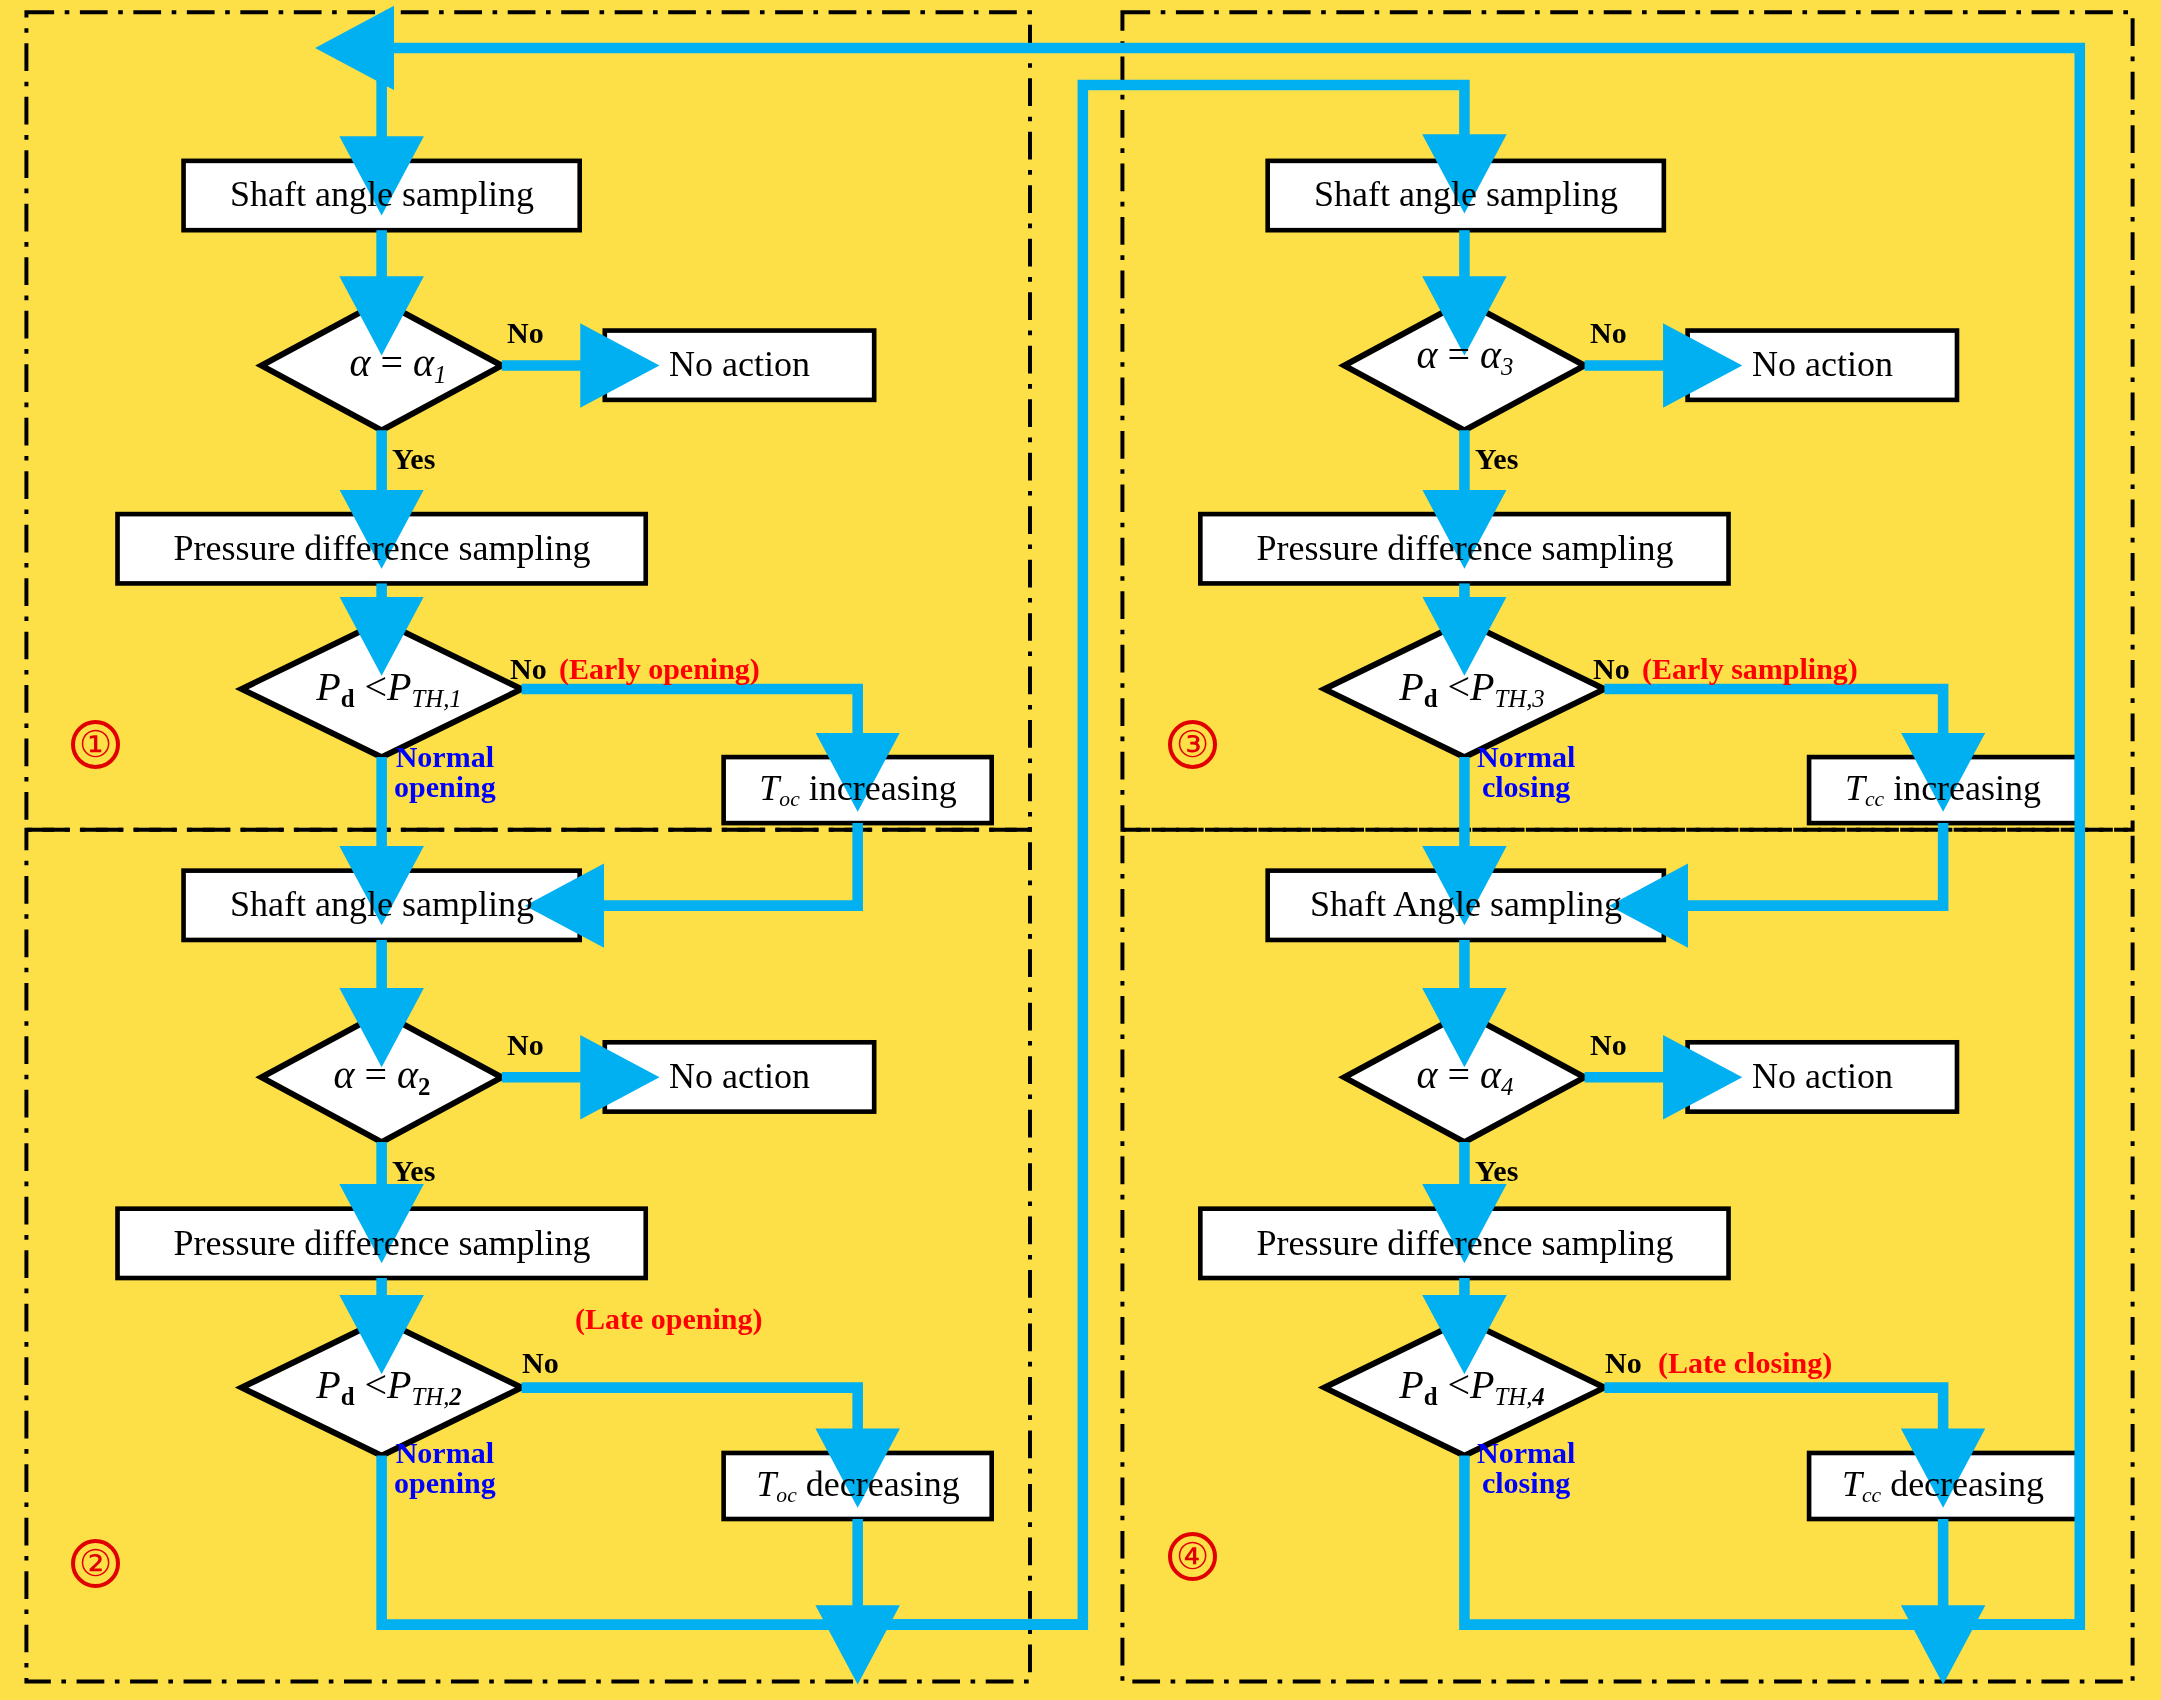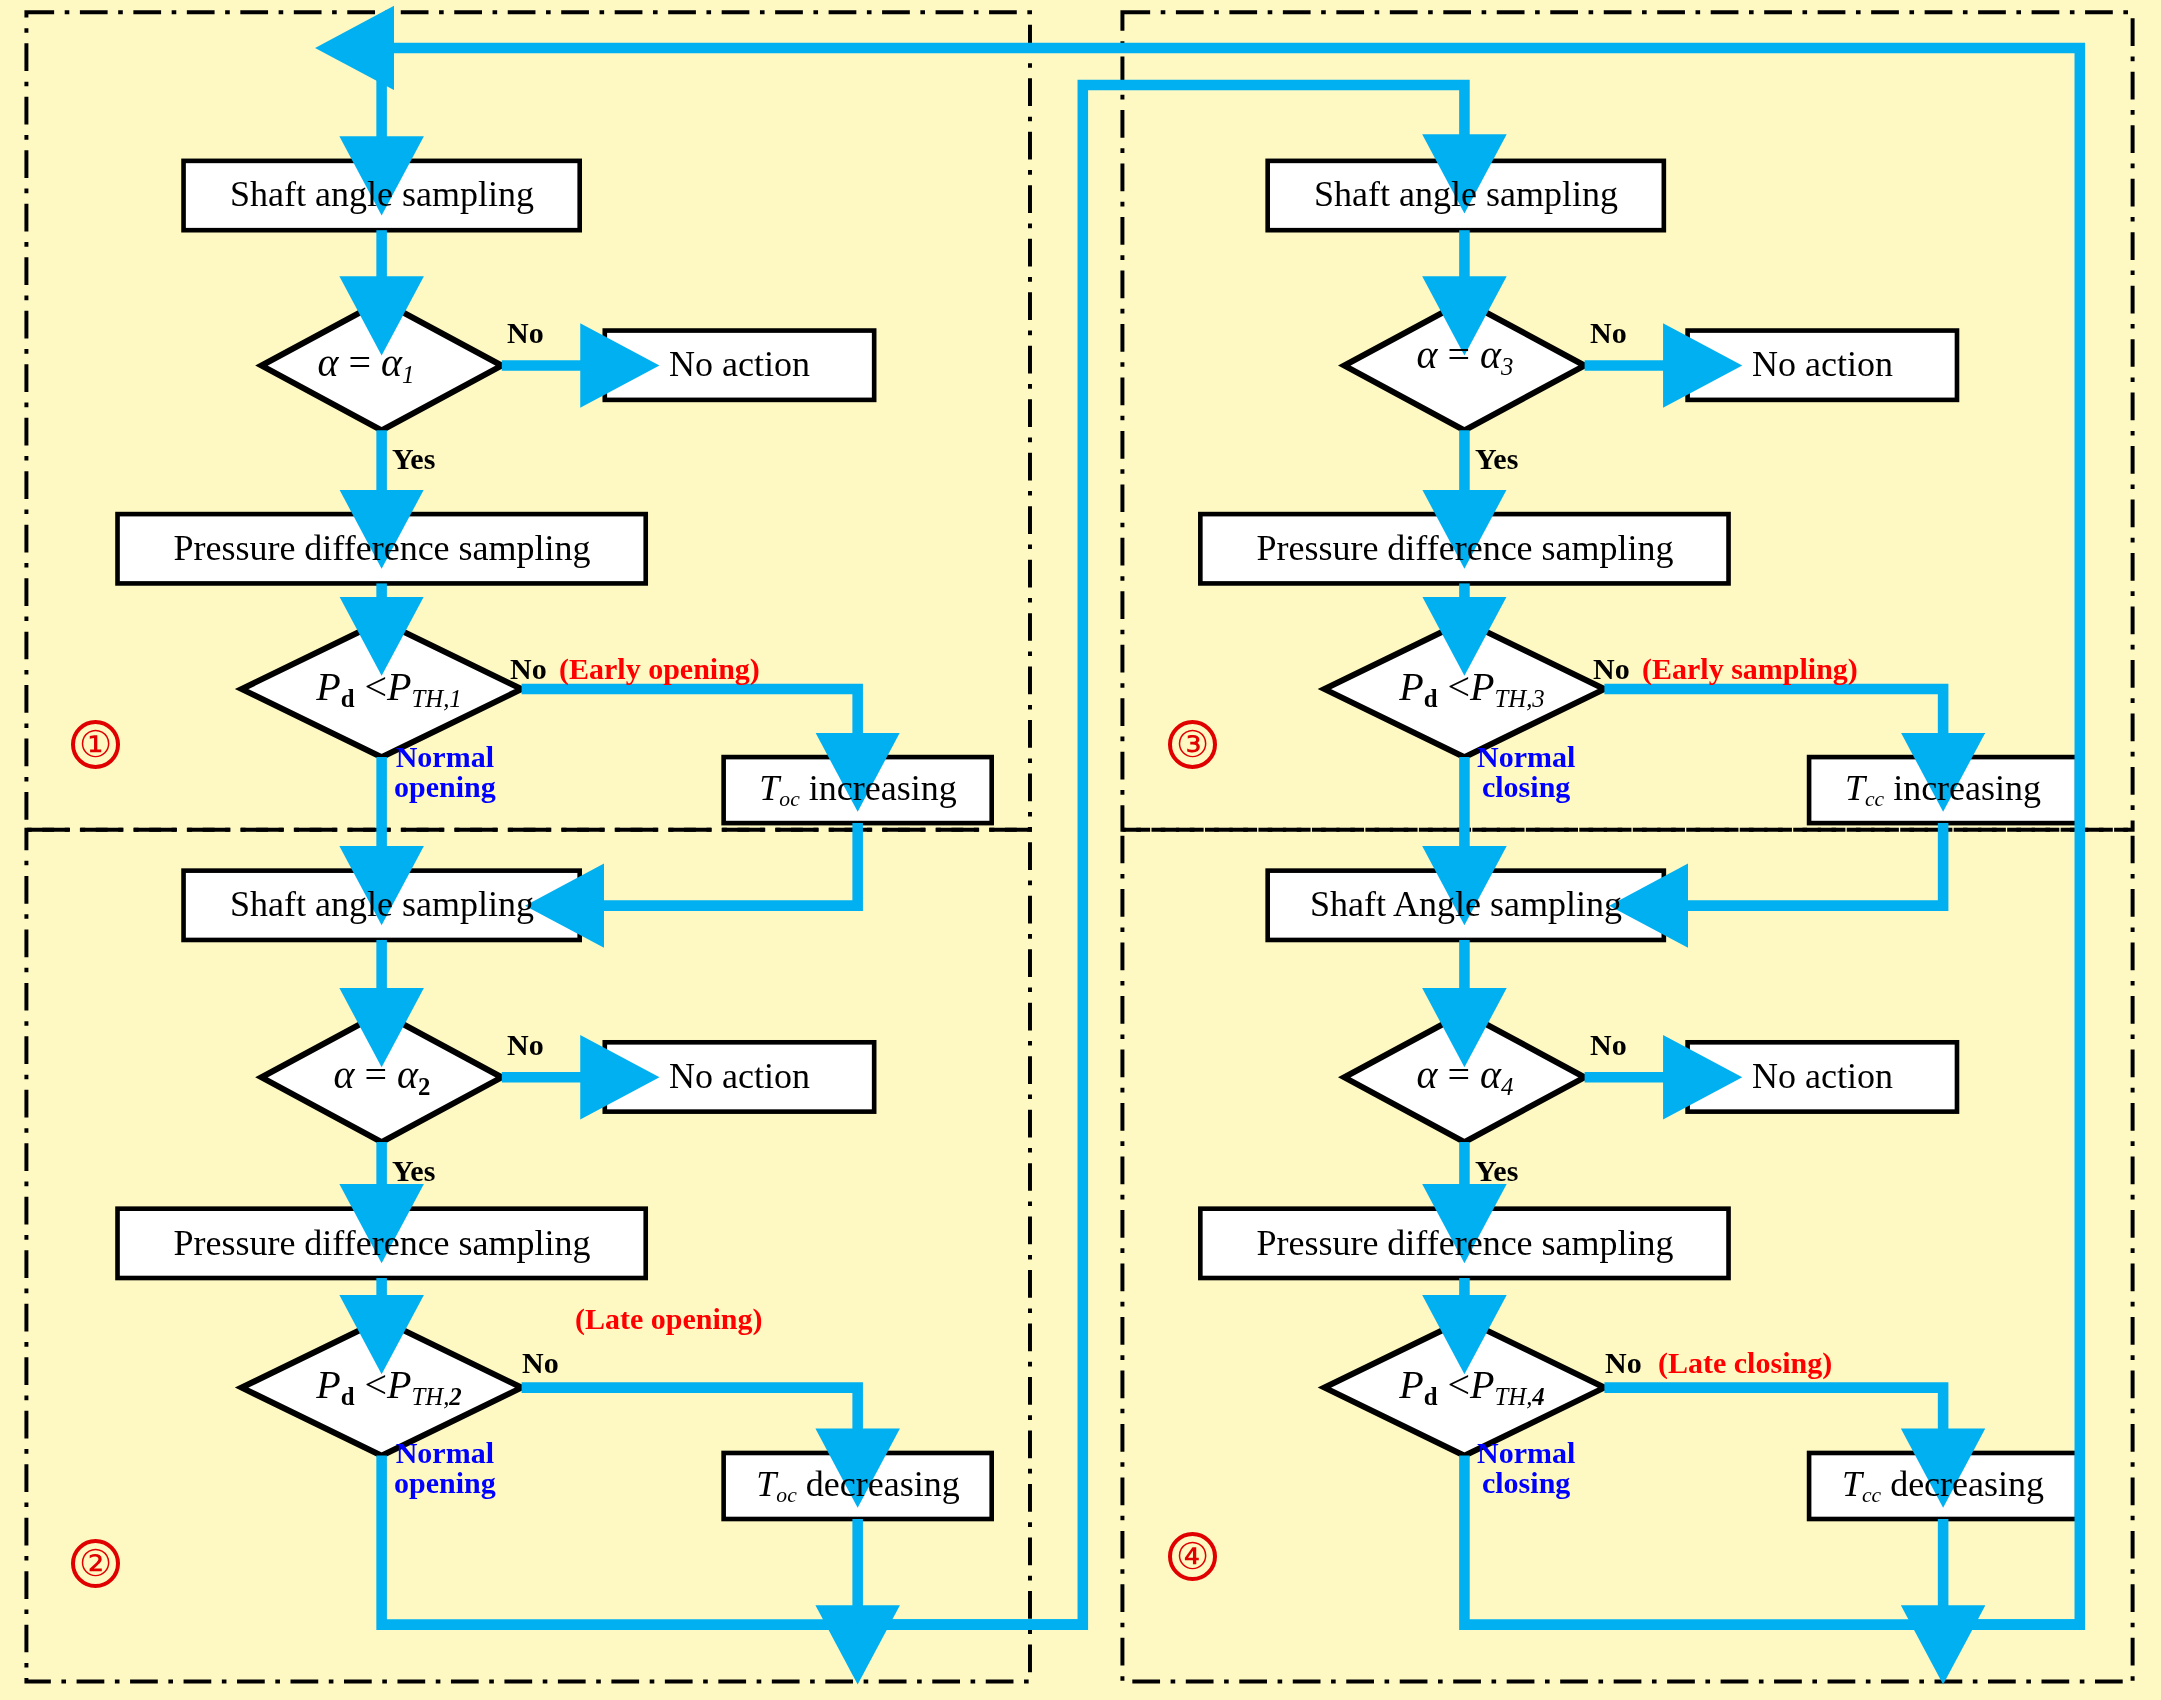--- a/index.html
+++ b/index.html
@@ -2,21 +2,21 @@
 <html style="font-size:10.6px"><head>
 <meta charset="utf-8">
 <title>Valve Timing Control Flowchart</title>
 <style>
   html,body{margin:0;padding:0;background:#ffffff;}
   body{font-family:"Liberation Serif", serif;}
   #stage{
     position:relative;
     width:2161px;
     height:1701px;
-    background:#fef9c3;
+    background:#fde047;
     overflow:hidden;
   }
   svg#canvas{position:absolute;left:0;top:0;width:2161px;height:1701px;}
 
   
   .node{
     position:absolute;
     display:flex;
     align-items:center;
     justify-content:center;
@@ -160,21 +160,21 @@
       <polyline points="2430,2101 2943,2101 2943,2182" marker-end="url(#ah)"></polyline>
       <line x1="2943" y1="2300" x2="2943" y2="2450" marker-end="url(#ah)"></line>
 
       <polyline points="2218,2204 2218,2460 3150,2460 3150,72 578,72" marker-end="url(#ah)"></polyline>
       <line x1="2943" y1="2460" x2="3150" y2="2460"></line>
     </g>
   </svg>
 
   <div class="node proc-text" style="left:184px;top:160px;width:396px;height:69px;">Shaft angle sampling</div>
 
-  <div class="node dec-text" style="left:246px;top:332px;width:240px;height:66px;">
+  <div class="node dec-text" style="left:278px;top:332px;width:240px;height:66px;">
     <span>α<span class="op">&nbsp;=&nbsp;</span>α<sub>1</sub></span>
   </div>
 
   <div class="lbl lbl-no" style="left:507px;top:316px;">No</div>
 
   <div class="node proc-text" style="left:605px;top:330px;width:269px;height:69px;">No action</div>
 
   <div class="lbl lbl-yes" style="left:392px;top:442px;">Yes</div>
 
   <div class="node proc-text" style="left:118px;top:514px;width:528px;height:69px;">Pressure difference sampling</div>

